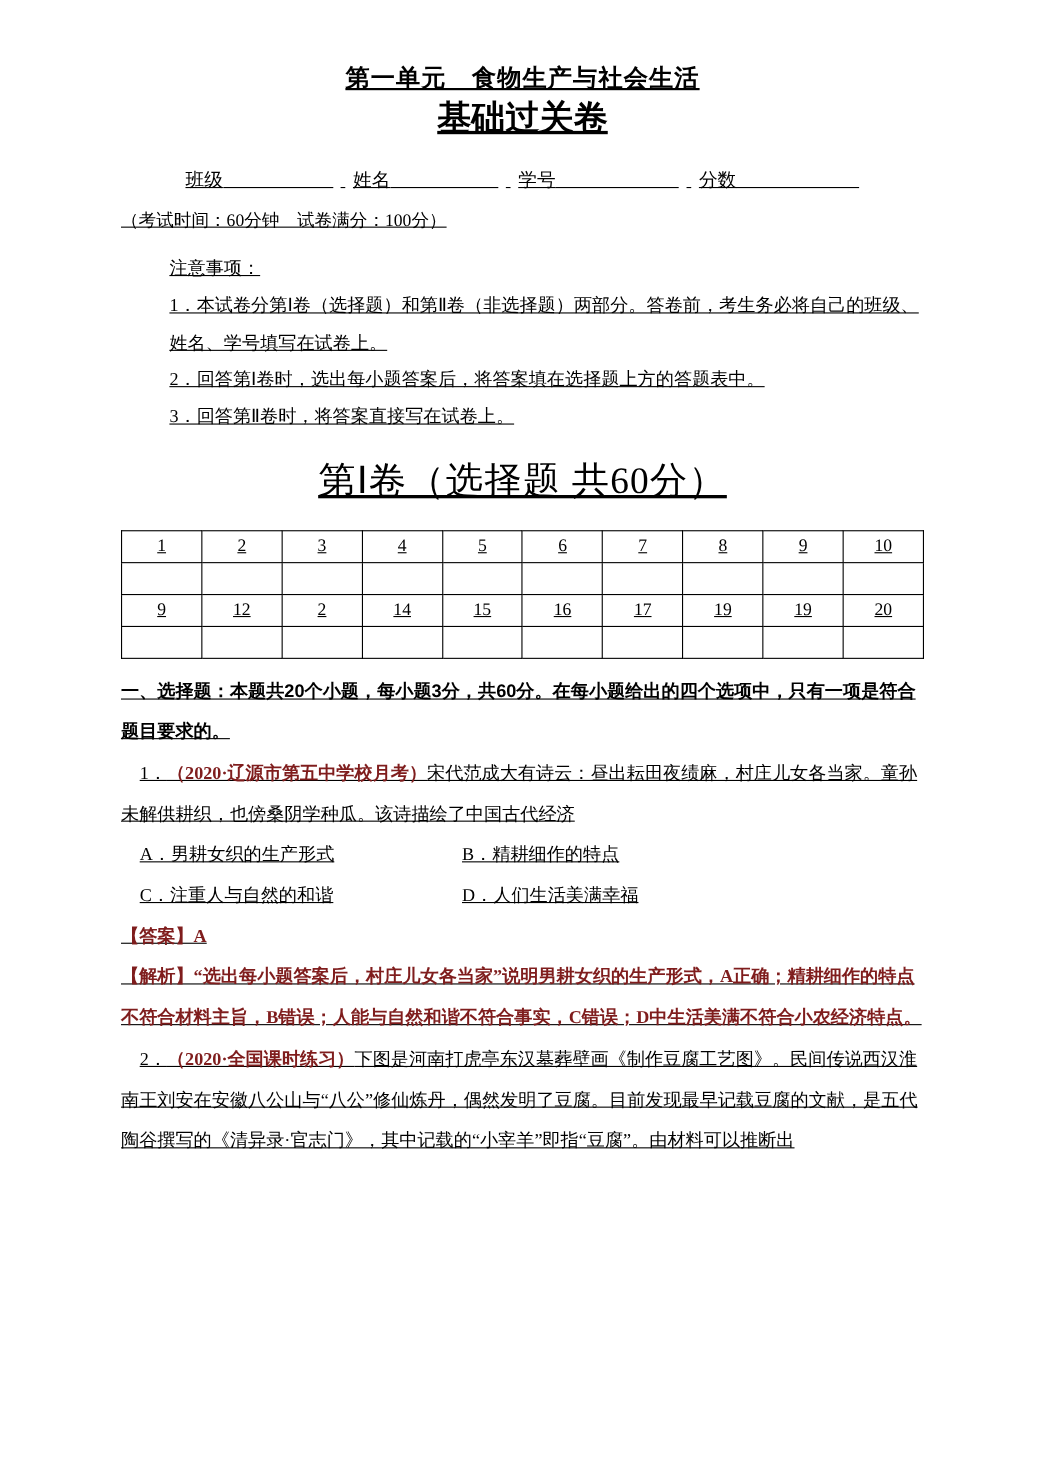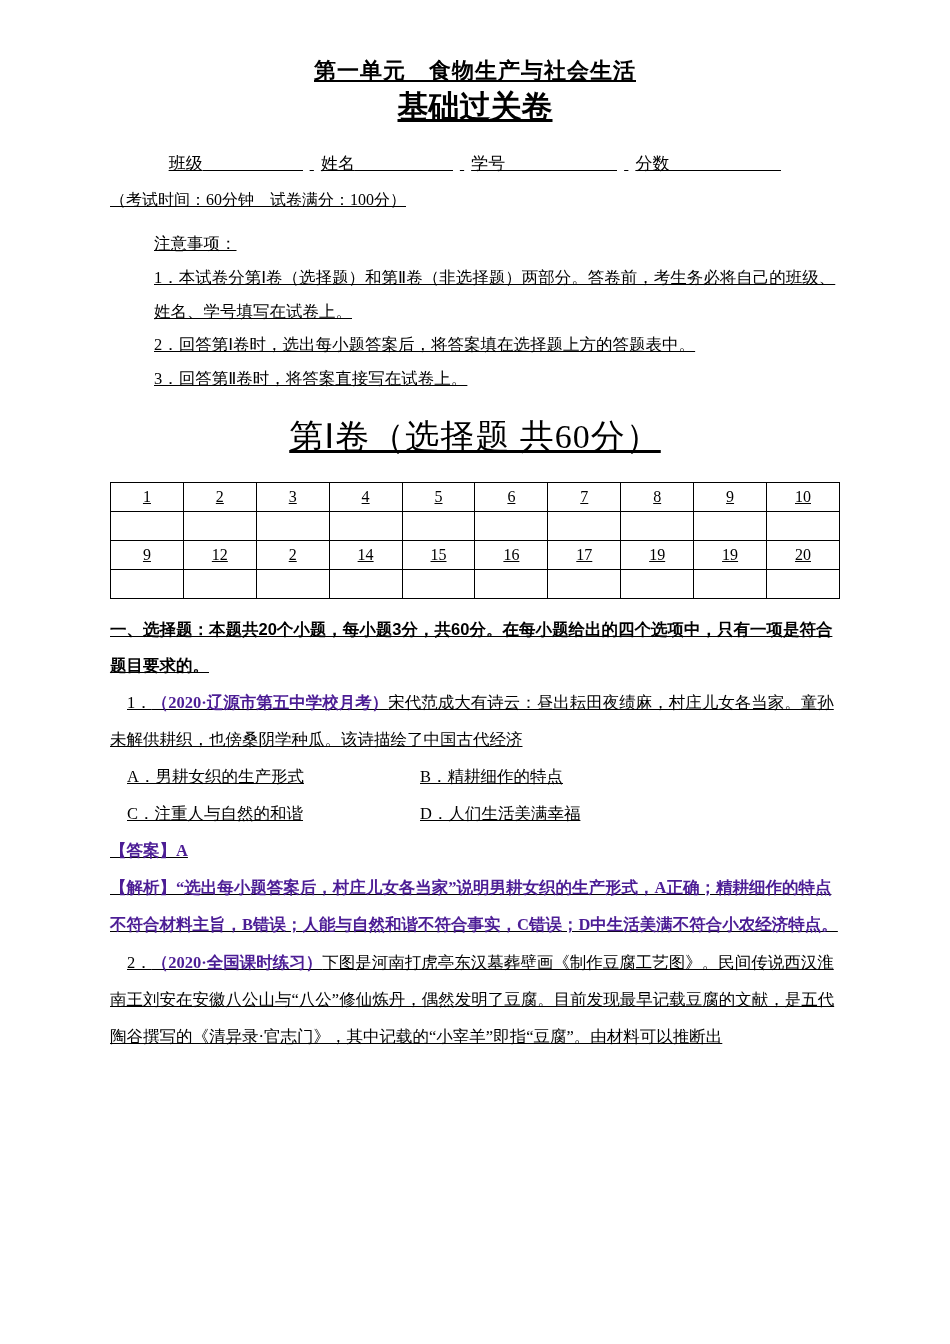--- a/index.html
+++ b/index.html
@@ -59,21 +59,21 @@
     font-weight: 700; line-height: 2.2;
     margin-top: 12px; font-size: 16.5px;
   }
 
   .question { line-height: 2.25; text-indent: 17px; }
   .options {
     margin-left: 17px;
     display: grid; grid-template-columns: 293px auto;
     line-height: 2.25;
   }
-  .red  { color: #4c1d95; }
+  .red  { color: #7f1d1d; }
   .bold { font-weight: 700; }
   .answer-line, .analysis { line-height: 2.25; }
 </style>
 </head>
 <body>
 
 <div class="page">
 
   <div class="unit-title">第一单元　食物生产与社会生活</div>
   <div class="paper-title">基础过关卷</div>

